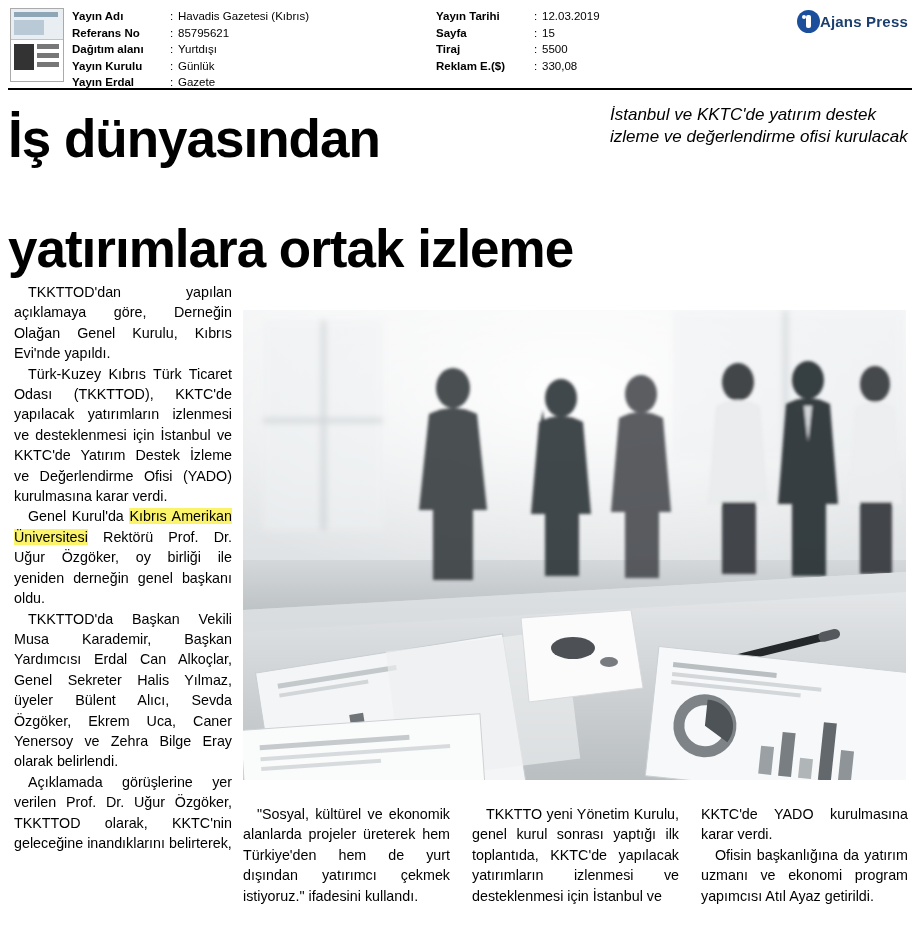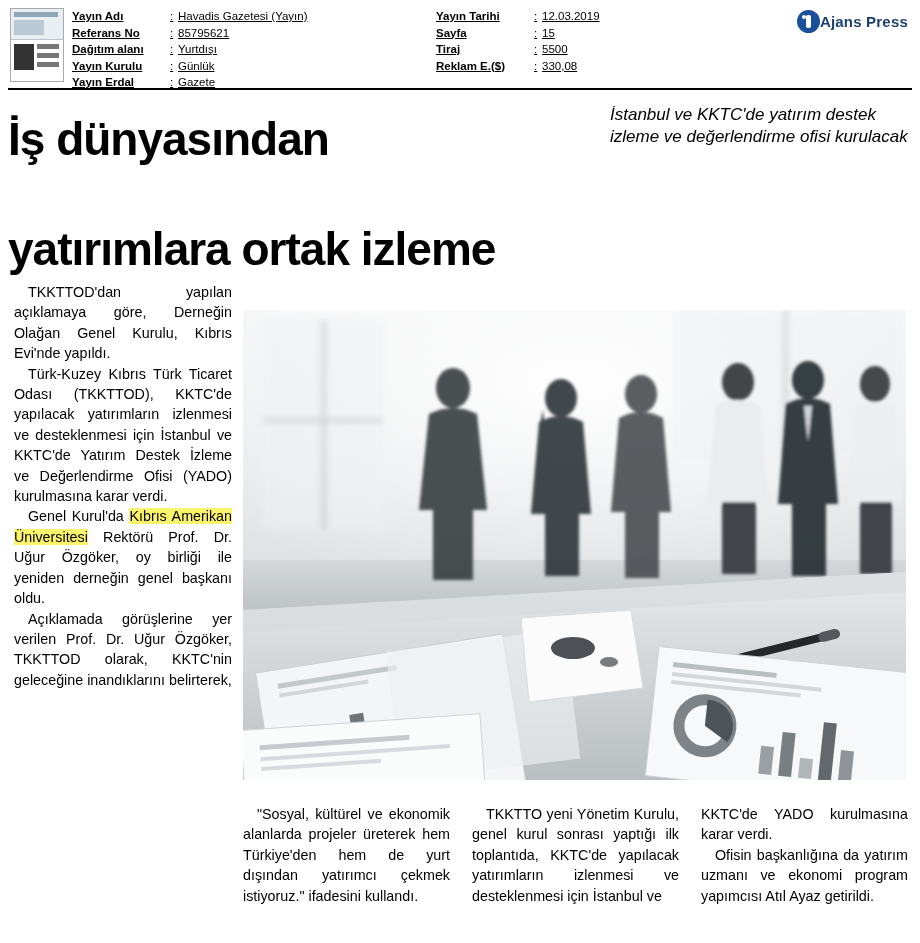--- a/index.html
+++ b/index.html
@@ -48,21 +48,21 @@
   }
 
   .hdr-fields{
     position:absolute;left:72px;top:8px;
     font-size:11.5px;
   }
   .hdr-fields2{
     position:absolute;left:436px;top:8px;
     font-size:11.5px;
   }
-  .fld{display:flex;line-height:16.5px;text-decoration:underline;}
+  .fld{display:flex;line-height:16.5px;}
   .fld .k{font-weight:bold;width:98px;}
   .fld .sep{width:8px;}
   .fld .v{white-space:nowrap;}
 
   .brand{
     position:absolute;right:12px;top:10px;
     display:flex;align-items:center;
   }
   .brand .logo{
     width:23px;height:23px;border-radius:50%;
@@ -94,21 +94,21 @@
   .kicker{
     position:absolute;right:10px;top:8px;
     width:300px;
     font-size:17px;font-weight:normal;font-style:italic;
     line-height:22px;
     text-align:left;
   }
   .headline{
     position:absolute;left:8px;top:6px;
     width:904px;
-    font-size:46px;
+    font-size:53px;
     font-weight:bold;
     letter-spacing:-1px;
     line-height:74px;
   }
   .headline .l1{display:block;}
   .headline .l2{display:block;margin-top:36px;}
 
   
   .bodywrap{
     position:absolute;
@@ -153,21 +153,21 @@
 
   <div class="hdr-thumb">
     <div class="tn-top"></div>
     <div class="tn-bot"></div>
   </div>
 
   <div class="hdr-fields">
     <div class="fld">
       <span class="k">Yayın Adı</span>
       <span class="sep">:</span>
-      <span class="v">Havadis Gazetesi (Yayın)</span>
+      <span class="v">Havadis Gazetesi (Kıbrıs)</span>
     </div>
     <div class="fld">
       <span class="k">Referans No</span>
       <span class="sep">:</span>
       <span class="v">85795621</span>
     </div>
     <div class="fld">
       <span class="k">Dağıtım alanı</span>
       <span class="sep">:</span>
       <span class="v">Yurtdışı</span>
@@ -224,20 +224,21 @@
 </div>
 
 <div class="bodywrap">
 
   <div class="col-left">
     <p>TKKTTOD'dan yapılan açıklamaya göre, Derneğin Olağan Genel Kurulu, Kıbrıs Evi'nde yapıldı.</p>
     <p>Türk-Kuzey Kıbrıs Türk Ticaret Odası (TKKTTOD), KKTC'de yapılacak yatırımların izlenmesi ve desteklenmesi için İstanbul ve KKTC'de Yatırım Destek İzleme ve Değerlendirme Ofisi (YADO) kurulmasına karar verdi.</p>
     <p>
       <span>Genel Kurul'da </span><span class="hl">Kıbrıs Amerikan Üniversitesi</span><span> Rektörü Prof. Dr. Uğur Özgöker, oy birliği ile yeniden derneğin genel başkanı oldu.</span>
     </p>
+    <p>TKKTTOD'da Başkan Vekili Musa Karademir, Başkan Yardımcısı Erdal Can Alkoçlar, Genel Sekreter Halis Yılmaz, üyeler Bülent Alıcı, Sevda Özgöker, Ekrem Uca, Caner Yenersoy ve Zehra Bilge Eray olarak belirlendi.</p>
     <p>Açıklamada görüşlerine yer verilen Prof. Dr. Uğur Özgöker, TKKTTOD olarak, KKTC'nin geleceğine inandıklarını belirterek,</p>
   </div>
 
   <div class="photo">
     <svg width="663" height="470" viewBox="0 0 663 470">
       <defs>
         <linearGradient id="wall" x1="0" y1="0" x2="0" y2="1">
           <stop offset="0" stop-color="#f3f4f5"></stop>
           <stop offset="0.55" stop-color="#dfe2e4"></stop>
           <stop offset="1" stop-color="#c8ccce"></stop>

